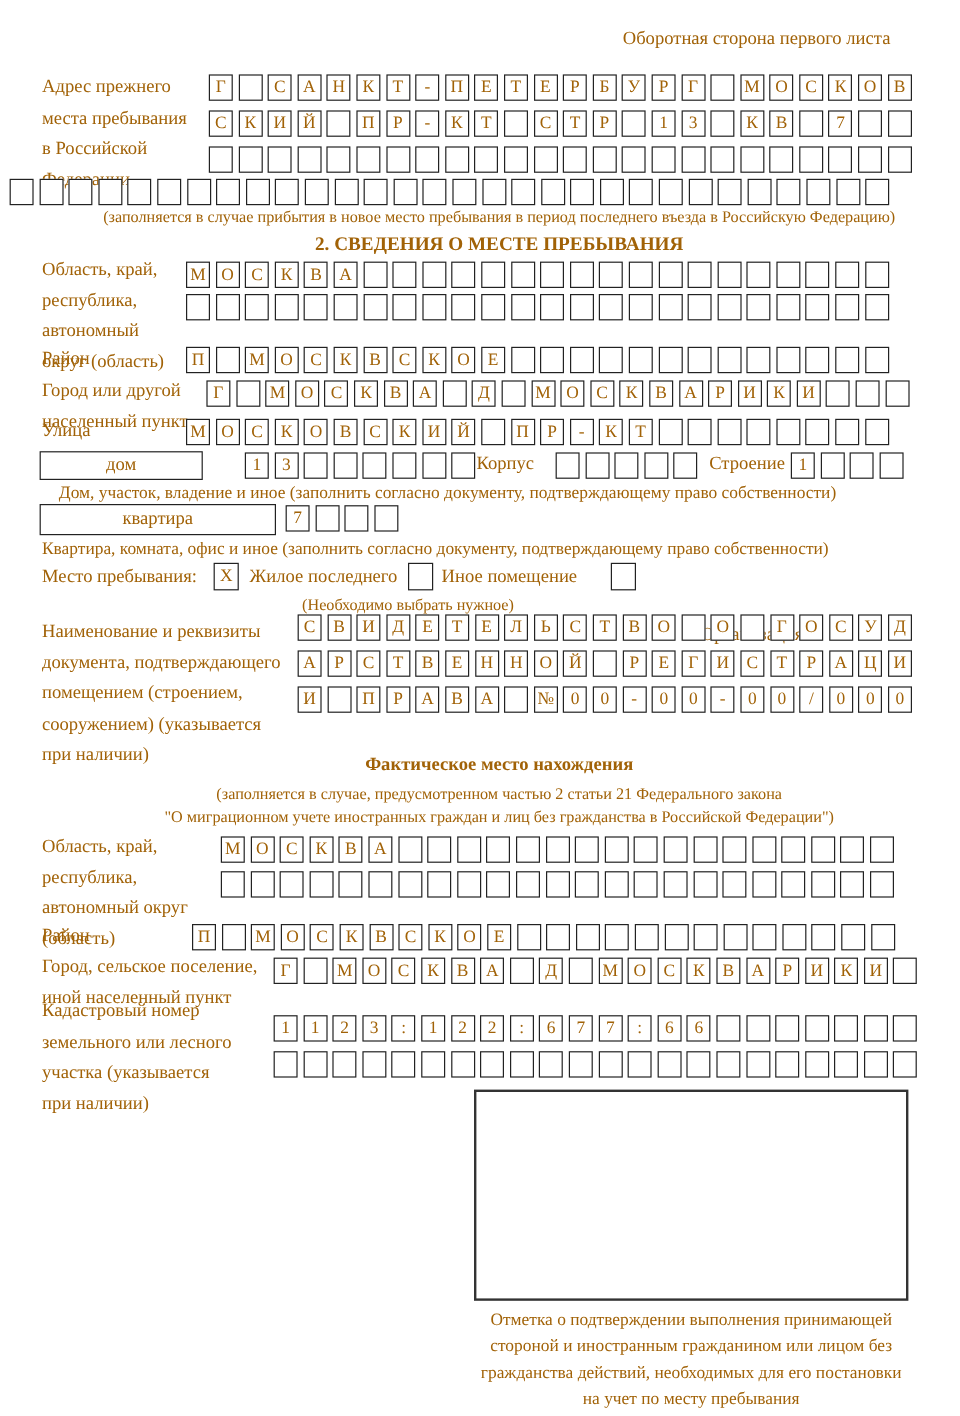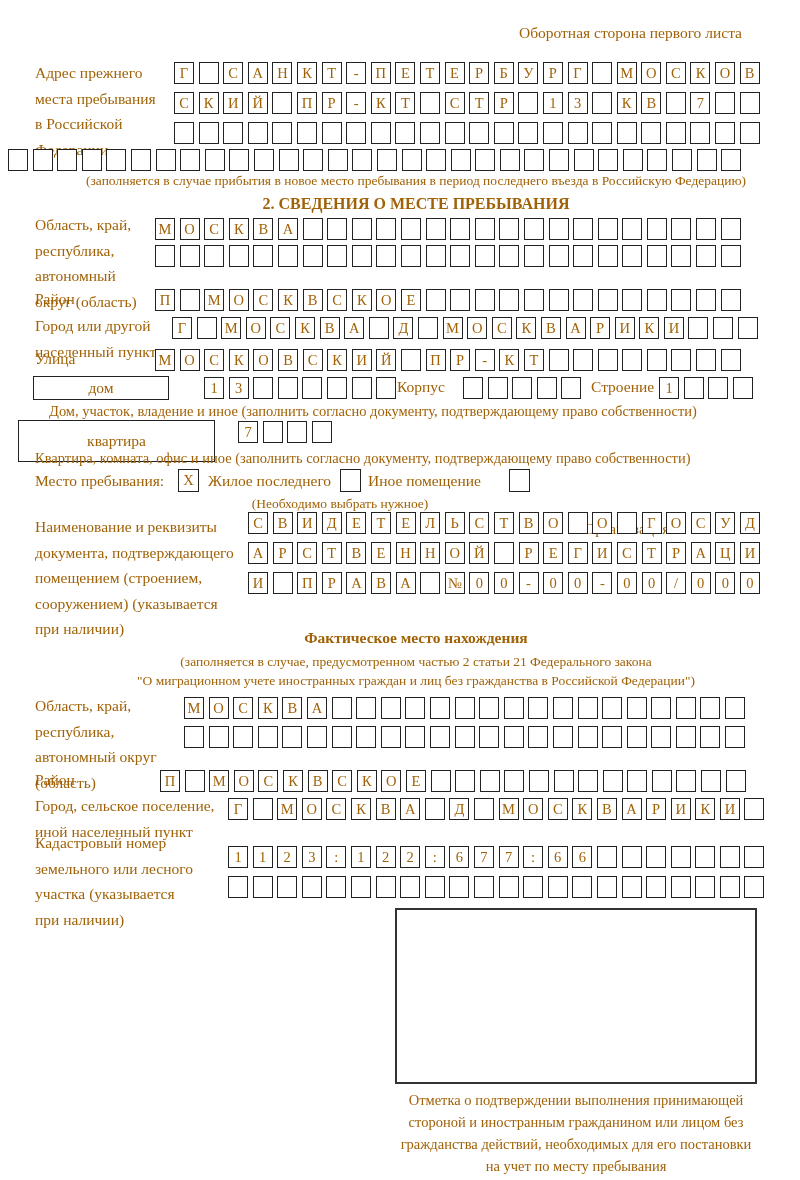--- a/index.html
+++ b/index.html
@@ -330,21 +330,21 @@
     </div>
   <div class="abs one-line" style="left:591px; top:378px;">Строение</div>
   <div class="row" style="left:659px; top:377px;">
       <span class="cb">1</span>
       <span class="cb"></span>
       <span class="cb"></span>
       <span class="cb"></span>
     </div>
   <div class="abs" style="left:49px; top:403px; font-size:14.5px; white-space:nowrap;">Дом, участок, владение и иное (заполнить согласно документу, подтверждающему право собственности)</div>
 
-  <div class="widebox" style="left:18px; top:420px; width:197px; height:42px;">квартира</div>
+  <div class="widebox" style="left:33px; top:420px; width:197px; height:26px;">квартира</div>
   <div class="row" style="left:238px; top:421px;">
       <span class="cb">7</span>
       <span class="cb"></span>
       <span class="cb"></span>
       <span class="cb"></span>
     </div>
   <div class="abs" style="left:35px; top:450px; font-size:14.5px; white-space:nowrap;">Квартира, комната, офис и иное (заполнить согласно документу, подтверждающему право собственности)</div>
 
   <div class="abs one-line" style="left:35px; top:472px;">Место пребывания:</div>
   <div class="chk" style="left:178px; top:469px;">X</div>

